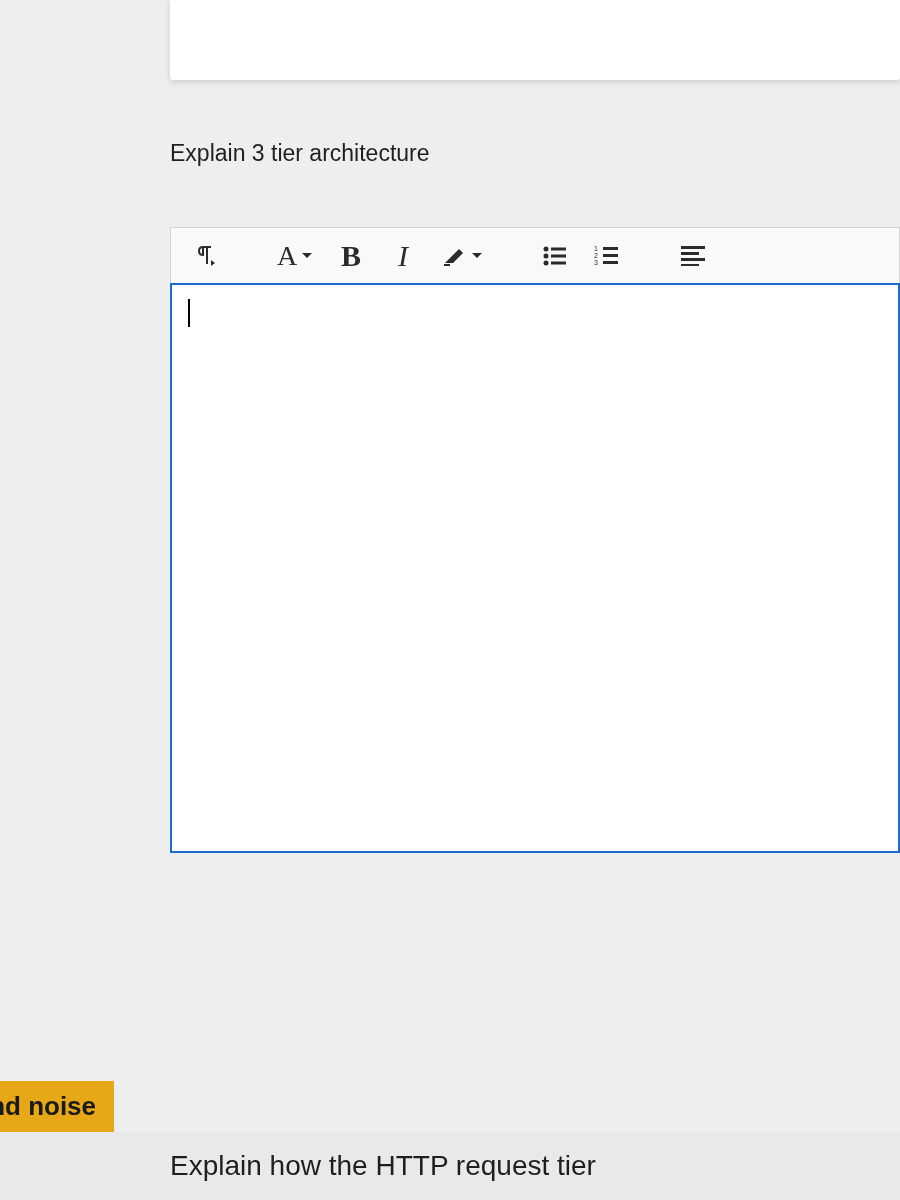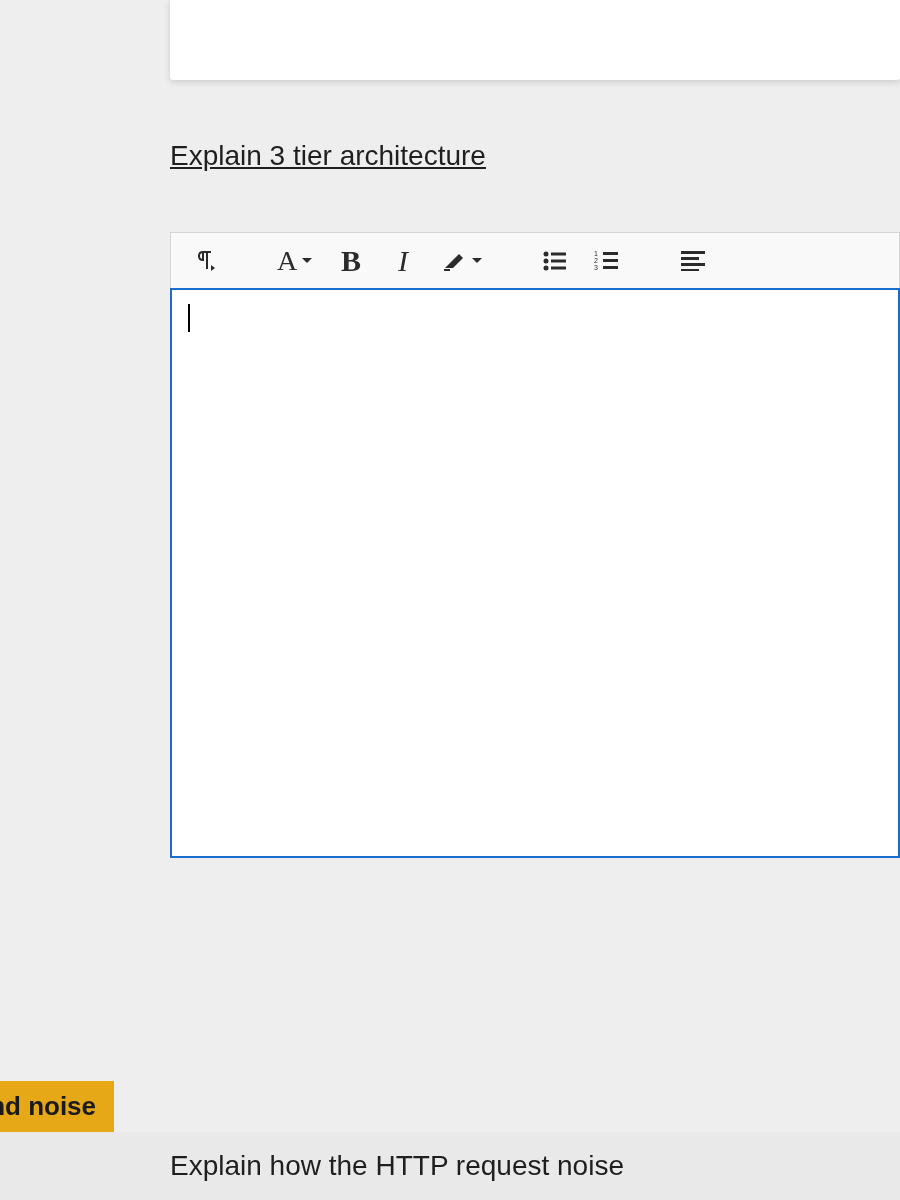--- a/index.html
+++ b/index.html
@@ -47,25 +47,24 @@
     .side-frag2 {
       font-size: 32px;
       line-height: 1;
       color: #2b2b2b;
     }
     .main-col {
       flex: 1;
       padding-right: 0;
     }
     .question-title {
-      font-size: 28px;
+      font-size: 23px;
       color: #1f1f1f;
       margin-bottom: 60px;
       font-weight: 400;
-      text-decoration: underline;
     }
     .editor-toolbar {
       display: flex;
       align-items: center;
       gap: 0;
       height: 56px;
       padding: 0 8px;
       background: #f9f9f9;
       border-top: 1px solid #d5d5d5;
       border-left: 1px solid #d5d5d5;
@@ -225,17 +224,17 @@
       </div>
     </div>
   </div>
 
   <div class="bottom-region">
     <div class="noise-banner">
       <span>ackground noise</span>
     </div>
     <div class="next-strip">
       <div class="next-left">vered</div>
-      <div class="next-title">Explain how the HTTP request noise</div>
+      <div class="next-title">Explain how the HTTP request tier</div>
     </div>
   </div>
 
 </div>
 
 </body></html>

